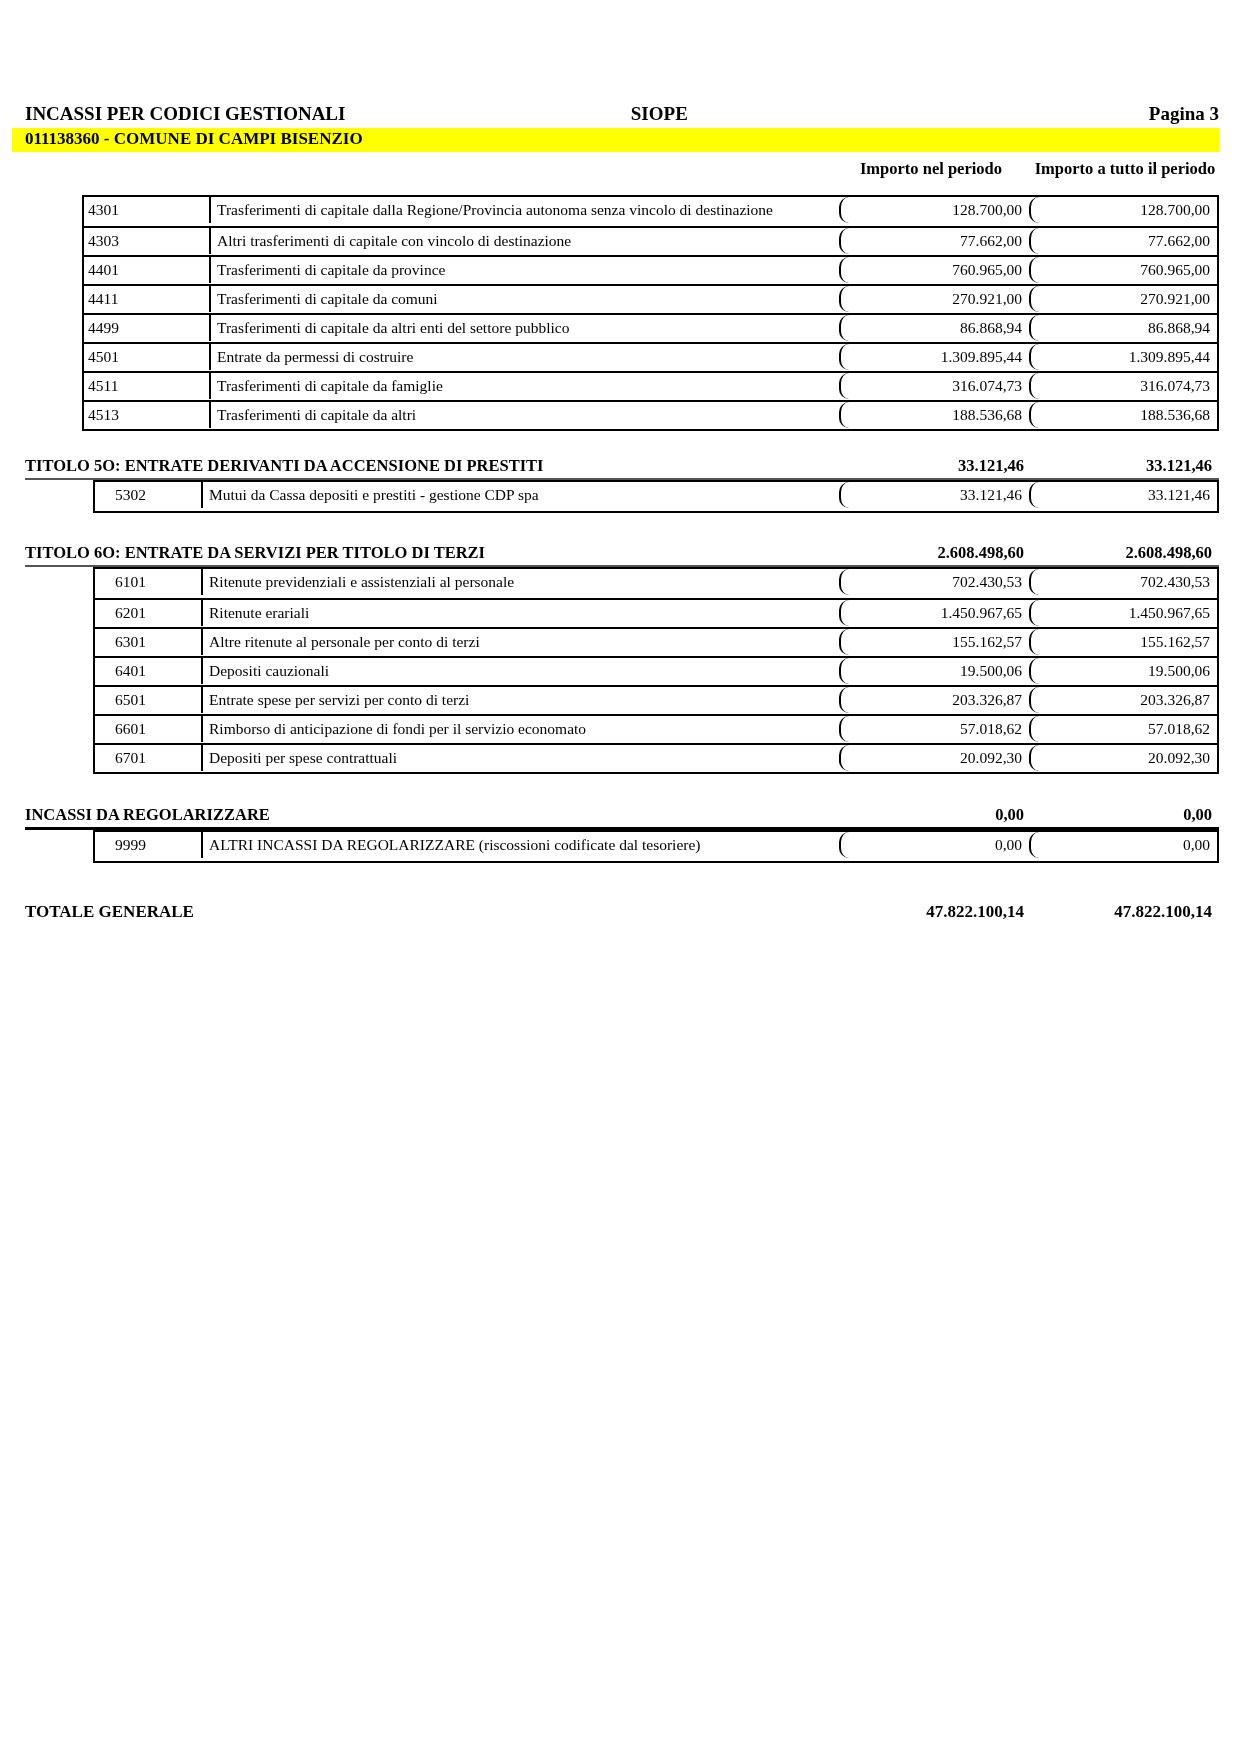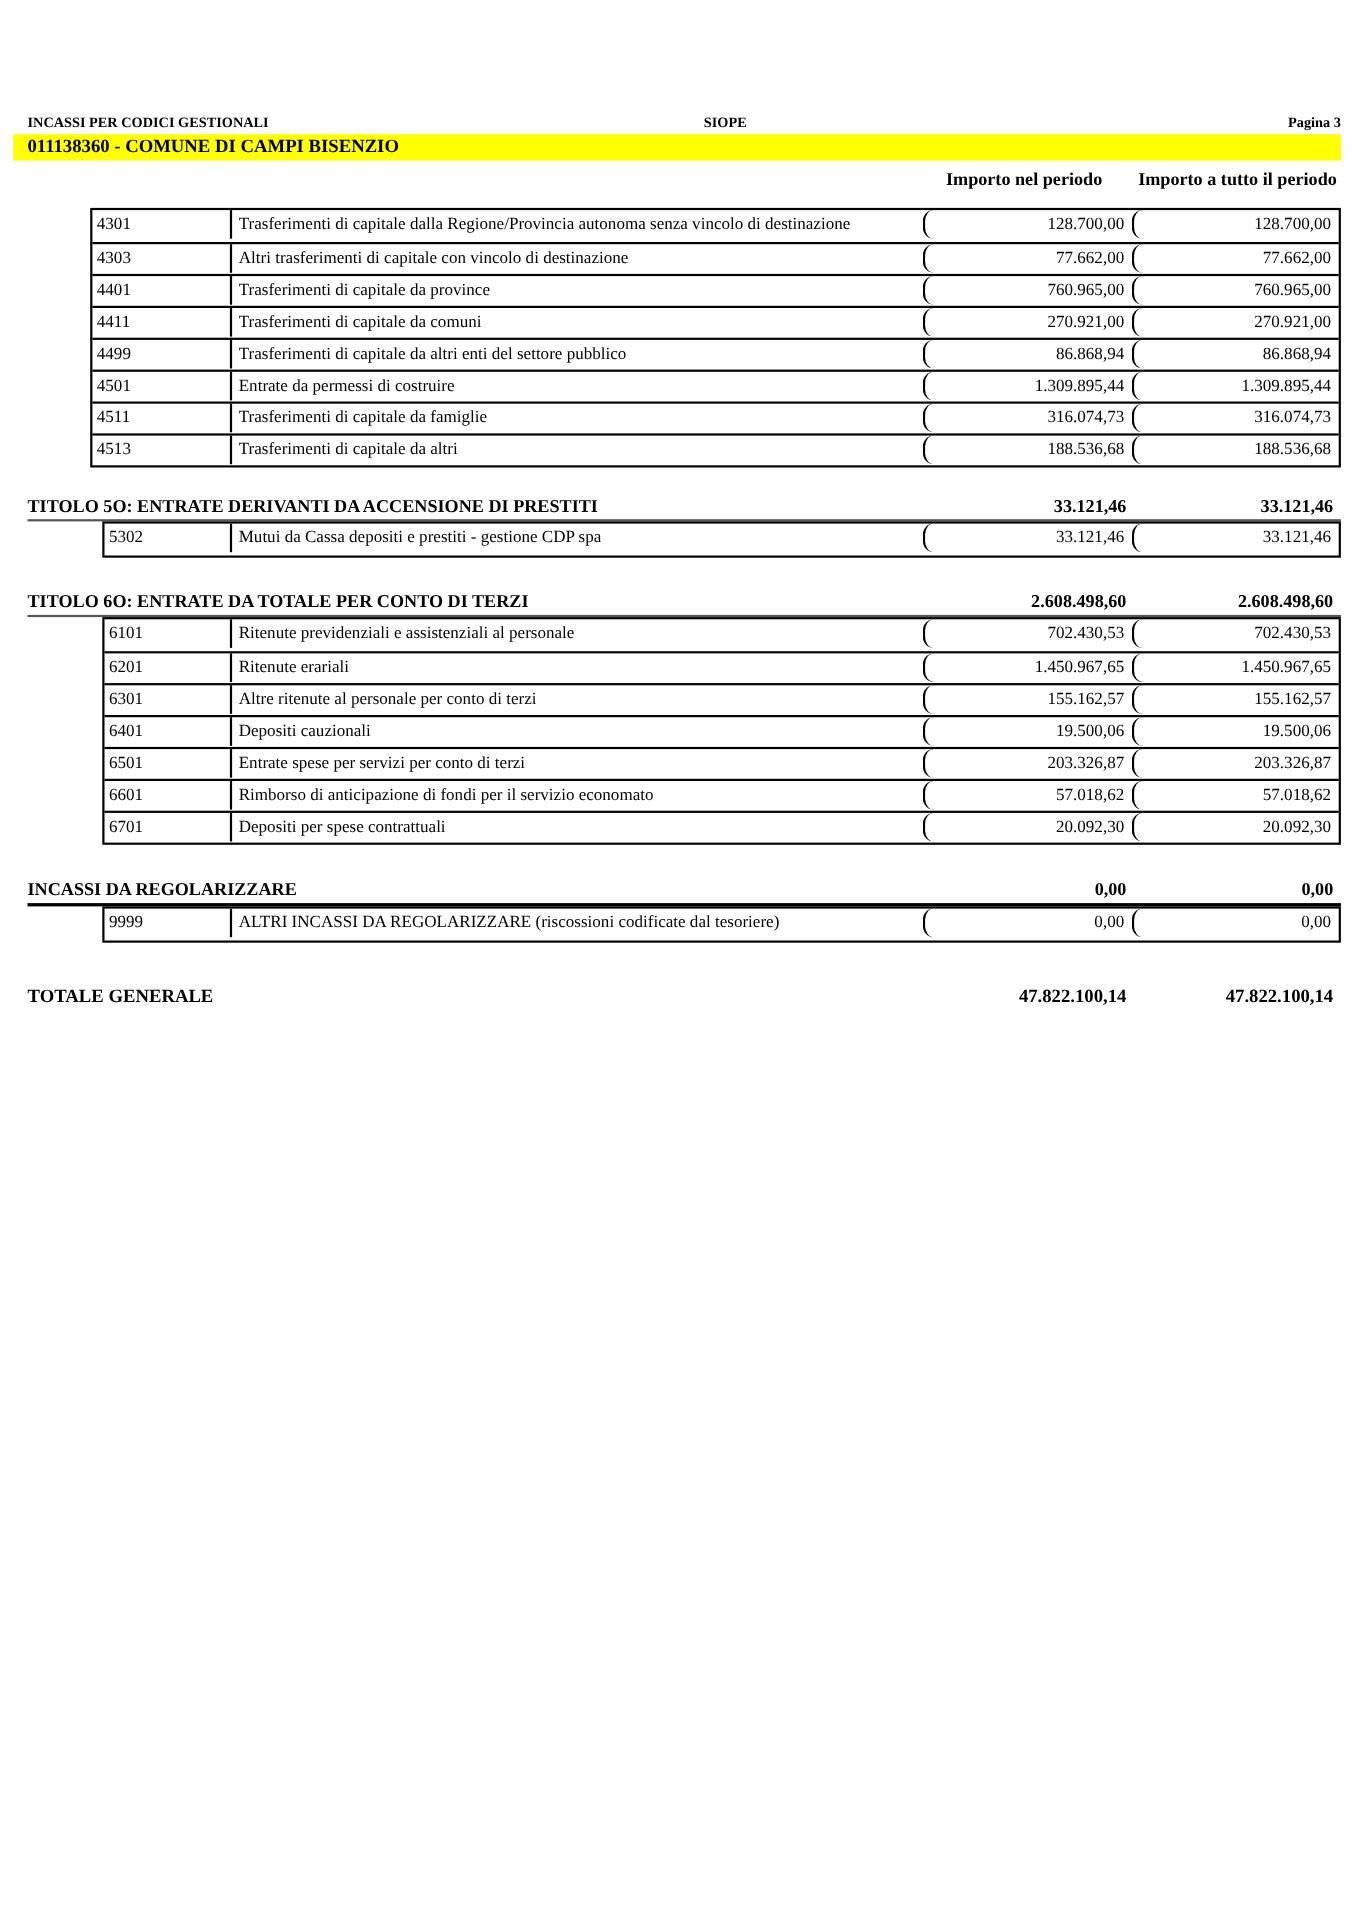--- a/index.html
+++ b/index.html
@@ -6,21 +6,21 @@
   .page{
     position:relative;
     width:1239px;height:1753px;
     box-sizing:border-box;
     padding:103px 20px 0 25px;
     font-family:"Liberation Serif","DejaVu Serif",serif;
     background:#ffffff;
     overflow:hidden;
   }
   
-  .hdr{display:flex;align-items:baseline;font-weight:bold;font-size:13px;}
+  .hdr{display:flex;align-items:baseline;font-weight:bold;font-size:19px;}
   .hdr-left{flex:1.2;}
   .hdr-center{flex:1;text-align:center;}
   .hdr-right{flex:1;text-align:right;}
   
   .banner{
     margin:3px 0 0 -13px;
     width:1207px;
     box-sizing:border-box;
     background:#ffff00;
     font-weight:bold;font-size:17px;
@@ -32,21 +32,21 @@
   .ch1{width:190px;text-align:center;padding-right:10px;box-sizing:border-box;}
   .ch2{width:188px;text-align:center;box-sizing:border-box;}
   
   .tbl{border:2px solid #000;font-size:15.5px;line-height:1.24;box-sizing:border-box;}
   .t1{margin-left:57px;margin-top:16px;}
   .tind{margin-left:68px;}
   .row{display:flex;align-items:flex-start;border-top:2px solid #000;min-height:29px;box-sizing:border-box;}
   .row:first-child{border-top:none;}
   .c{box-sizing:border-box;}
   .code{width:127px;padding:3px 4px 4px;border-right:2px solid #000;}
-  .tind .code{width:116px;}
+  .tind .code{width:92px;margin-left:16px;}
   .desc{flex:1;padding:3px 6px 4px;}
   .v{width:190px;border-left:2px solid #000;text-align:right;padding:3px 7px 4px;border-radius:10px;}
   .vlast{width:188px;}
   
   .sec{display:flex;align-items:baseline;font-weight:bold;font-size:16.5px;
     border-bottom:2px solid #555;padding-bottom:2px;}
   .sec-title{flex:1;}
   .sec-v{width:190px;text-align:right;padding-right:7px;box-sizing:border-box;}
   .sec-v.vlast{width:188px;}
   .sec5{margin-top:25px;}
@@ -133,21 +133,21 @@
   <div class="tbl tind">
     <div class="row">
       <div class="c code">5302</div>
       <div class="c desc">Mutui da Cassa depositi e prestiti - gestione CDP spa</div>
       <div class="c v">33.121,46</div>
       <div class="c v vlast">33.121,46</div>
     </div>
   </div>
 
   <div class="sec sec6">
-    <div class="sec-title">TITOLO 6O: ENTRATE DA TOTALE PER CONTO DI TERZI</div>
+    <div class="sec-title">TITOLO 6O: ENTRATE DA SERVIZI PER TITOLO DI TERZI</div>
     <div class="sec-v">2.608.498,60</div>
     <div class="sec-v vlast">2.608.498,60</div>
   </div>
   <div class="tbl tind">
     <div class="row">
       <div class="c code">6101</div>
       <div class="c desc">Ritenute previdenziali e assistenziali al personale</div>
       <div class="c v">702.430,53</div>
       <div class="c v vlast">702.430,53</div>
     </div>

